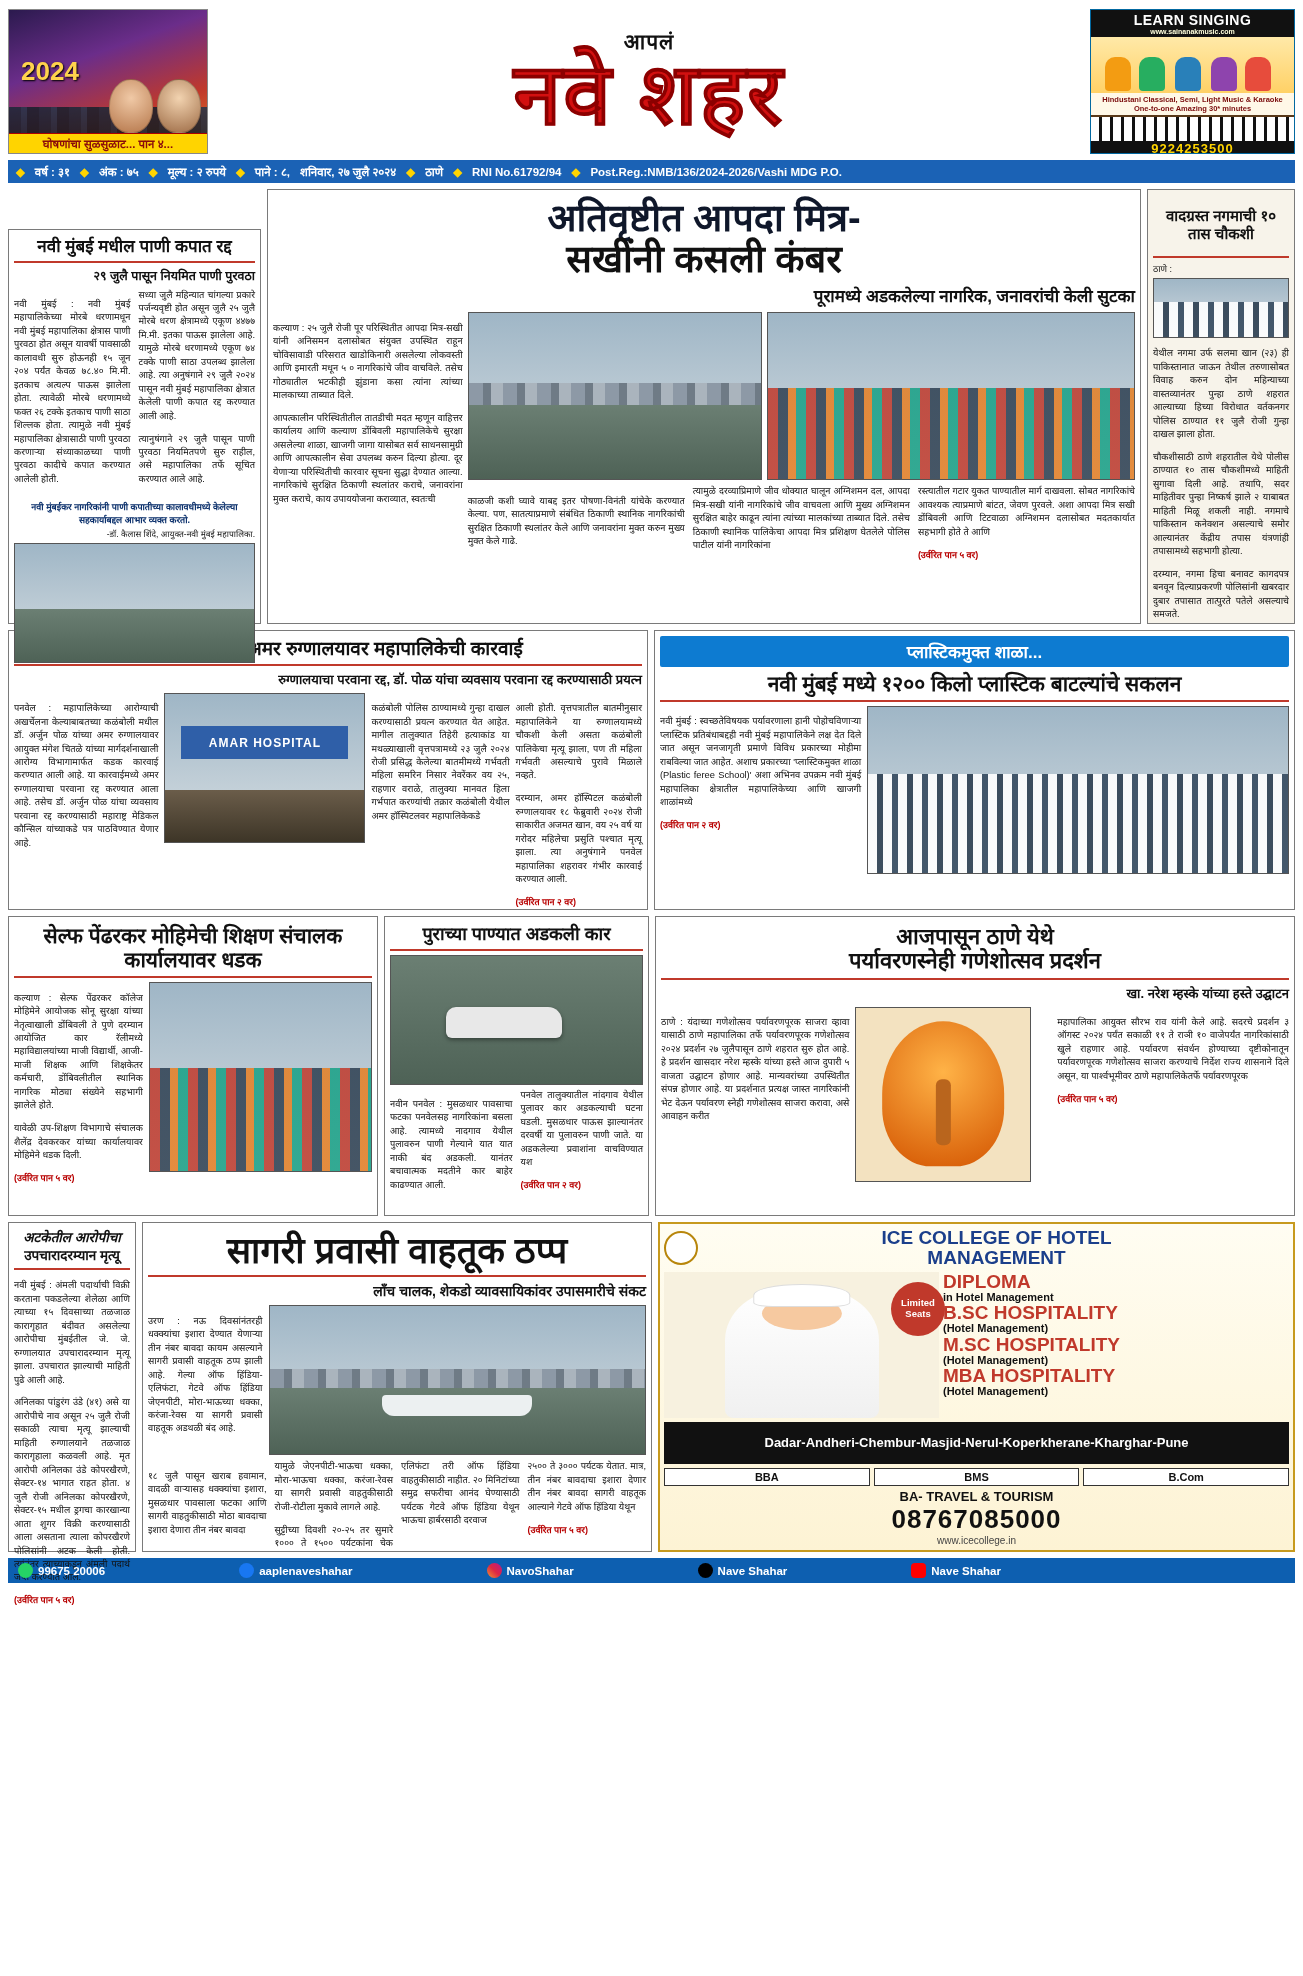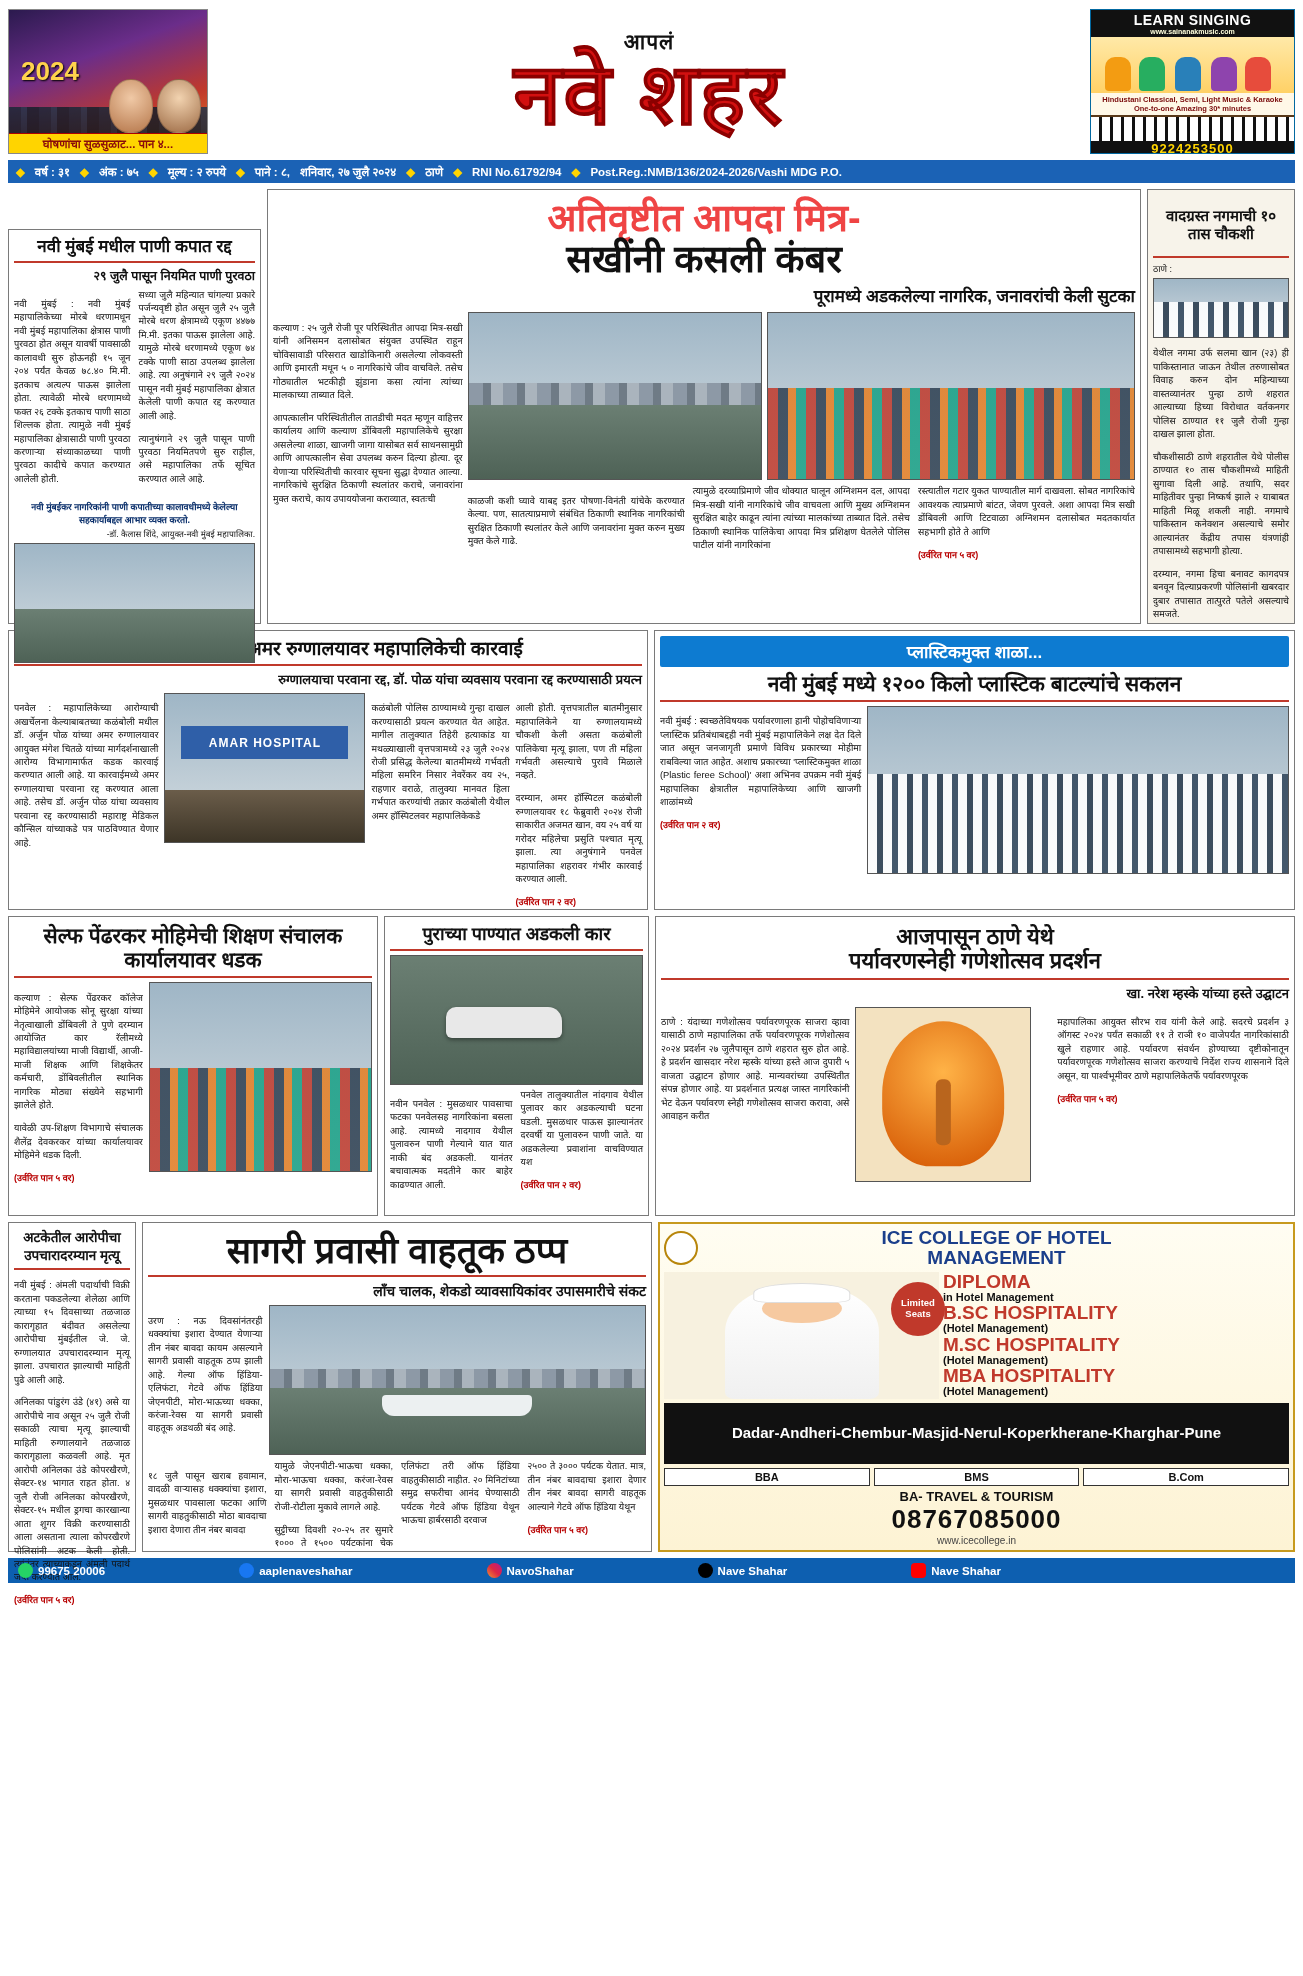--- a/index.html
+++ b/index.html
@@ -124,21 +124,21 @@
   .ice .ice-top { display:flex; align-items:center; gap:6px; }
   .ice .seal { width:34px;height:34px;border-radius:50%;border:2px solid #b8860b;background:#fff; flex:0 0 auto;}
   .ice .ice-title { flex:1; text-align:center; color:#1b3f8b; font-weight:bold; font-size:19px; line-height:1.05;}
   .ice .ice-body { display:flex; gap:4px; flex:1; margin-top:4px;}
   .ice .ice-left { width:44%; position:relative; }
   .ice .ice-right { flex:1; }
   .ice .badge { position:absolute; right:-6px; top:10px; width:54px;height:54px;border-radius:50%;background:#c0392b;color:#fff;
     font-size:9.5px; font-weight:bold; display:flex;align-items:center;justify-content:center; text-align:center; line-height:1.1; z-index:2;}
   .ice .crs { color:#c0392b; font-weight:bold; font-size:19px; line-height:1.05; }
   .ice .crs small { display:block; color:#111; font-size:11px; font-weight:bold;}
-  .ice .loc { background:#111; color:#fff; font-size:15px; font-weight:bold; text-align:center; padding:21px; margin-top:4px; line-height:1.25;}
+  .ice .loc { background:#111; color:#fff; font-size:13px; font-weight:bold; text-align:center; padding:13px; margin-top:4px; line-height:1.25;}
   .ice .pills { display:flex; gap:4px; margin-top:4px;}
   .ice .pill { flex:1; border:1px solid #333; text-align:center; font-size:11px; font-weight:bold; padding:2px 0; background:#fff;}
   .ice .tt { text-align:center; font-weight:bold; font-size:13px; margin-top:3px;}
   .ice .tel { text-align:center; font-weight:bold; font-size:26px; letter-spacing:1px;}
   .ice .web { text-align:center; font-size:10px; color:#444;}
 
   
   .footer {
     margin-top:6px; background:#0d5fb0; color:#fff; display:flex; align-items:center;
     gap:14px; padding:5px 10px; font-size:11.5px; font-weight:bold;
@@ -221,21 +221,21 @@
       </div>
       <p style="font-size:9px;font-weight:bold;margin:4px 0 0;text-align:center;color:#0a2f6b;">नवी मुंबईकर नागरिकांनी पाणी कपातीच्या कालावधीमध्ये केलेल्या सहकार्याबद्दल आभार व्यक्त करतो.</p>
       <p style="font-size:8.5px;margin:2px 0 0;text-align:right;">-डॉ. कैलास शिंदे, आयुक्त-नवी मुंबई महापालिका.</p>
       <div class="photo" style="height:120px;margin-top:4px;">
         <div class="sky"></div>
         <div class="water"></div>
       </div>
     </div>
 
     <div class="col" style="flex:1;">
-      <h2 class="head-mr" style="font-size:38px;color:#ef4444;">अतिवृष्टीत आपदा मित्र-</h2>
+      <h2 class="head-mr" style="font-size:38px;color:#0f172a;">अतिवृष्टीत आपदा मित्र-</h2>
       <h2 class="head-mr" style="font-size:38px;color:#111;margin-top:-6px;">सखींनी कसली कंबर</h2>
       <h3 class="sub-mr" style="font-size:17px;">पूरामध्ये अडकलेल्या नागरिक, जनावरांची केली सुटका</h3>
       <div style="display:flex;gap:5px;margin-top:3px;">
         <div class="body-col" style="width:22%;">
           <p>कल्याण : २५ जुलै रोजी पूर परिस्थितीत आपदा मित्र-सखी यांनी अनिसमन दलासोबत संयुक्त उपस्थित राहून चोविसावाडी परिसरात खाडोकिनारी असलेल्या लोकवस्ती आणि इमारती मधून ५ ० नागरिकांचे जीव वाचविले. तसेच गोठ्यातील भटकीही झुंडाना कसा त्यांना त्यांच्या मालकाच्या ताब्यात दिले.</p>
           <p>आपत्कालीन परिस्थितीतील तातडीची मदत म्हणून वाहित्तर कार्यालय आणि कल्याण डोंबिवली महापालिकेचे सुरक्षा असलेल्या शाळा, खाजगी जागा यासोबत सर्व साधनसामुग्री आणि आपत्कालीन सेवा उपलब्ध करुन दिल्या होत्या. दूर येणाऱ्या परिस्थितीची कारवार सूचना सुद्धा देण्यात आल्या. नागरिकांचे सुरक्षित ठिकाणी स्थलांतर कराचे, जनावरांना मुक्त कराचे, काय उपाययोजना कराव्यात, स्वतःची</p>
         </div>
         <div style="flex:1;">
           <div style="display:flex;gap:5px;height:168px;">
             <div class="photo" style="flex:1;">
@@ -362,21 +362,21 @@
         <div class="body-col" style="flex:1;margin-left:20px;">
           <p>महापालिका आयुक्त सौरभ राव यांनी केले आहे. सदरचे प्रदर्शन ३ ऑगस्ट २०२४ पर्यंत सकाळी ११ ते राञी १० वाजेपर्यंत नागरिकांसाठी खुले राहणार आहे. पर्यावरण संवर्धन होण्याच्या दृष्टीकोनातून पर्यावरणपूरक गणेशोत्सव साजरा करण्याचे निर्देश राज्य शासनाने दिले असून, या पार्श्वभूमीवर ठाणे महापालिकेतर्फे पर्यावरणपूरक</p>
           <p class="cont">(उर्वरित पान ५ वर)</p>
         </div>
       </div>
     </div>
   </div>
 
   <div class="row" style="height:330px;">
     <div class="col" style="width:128px;">
-      <h2 style="font-size:13.5px;text-align:center;margin:0;font-weight:bold;">अटकेतील आरोपीचा</h2>
+      <h2 style="font-size:13.5px;text-align:center;margin:0;font-weight:bold;font-style:italic;">अटकेतील आरोपीचा</h2>
       <h2 style="font-size:13.5px;text-align:center;margin:0 0 3px;font-weight:bold;">उपचारादरम्यान मृत्यू</h2>
       <hr class="hr-red">
       <div class="body-col">
         <p>नवी मुंबई : अंमली पदार्थाची विक्री करताना पकडलेल्या शेलेळा आणि त्याच्या १५ दिवसाच्या तळजाळ कारागृहात बंदीवत असलेल्या आरोपीचा मुंबईतील जे. जे. रुग्णालयात उपचारादरम्यान मृत्यू झाला. उपचारात झाल्याची माहिती पुढे आली आहे.</p>
         <p>अनिलका पांडुरंग उंडे (४१) असे या आरोपीचे नाव असून २५ जुलै रोजी सकाळी त्याचा मृत्यू झाल्याची माहिती रुग्णालयाने तळजाळ कारागृहाला कळवली आहे. मृत आरोपी अनिलका उंडे कोपरखैरणे, सेक्टर-१४ भागात राहत होता. ४ जुलै रोजी अनिलका कोपरखैरणे, सेक्टर-१५ मधील ड्रगचा कारखान्या आता शुगर विक्री करण्यासाठी आला असताना त्याला कोपरखैरणे पोलिसांनी अटक केली होती. त्यांनंतर त्याच्याकडून अंमली पदार्थ जप्त करण्यात आले.</p>
         <p class="cont">(उर्वरित पान ५ वर)</p>
       </div>
     </div>
 
     <div class="col" style="width:510px;">

